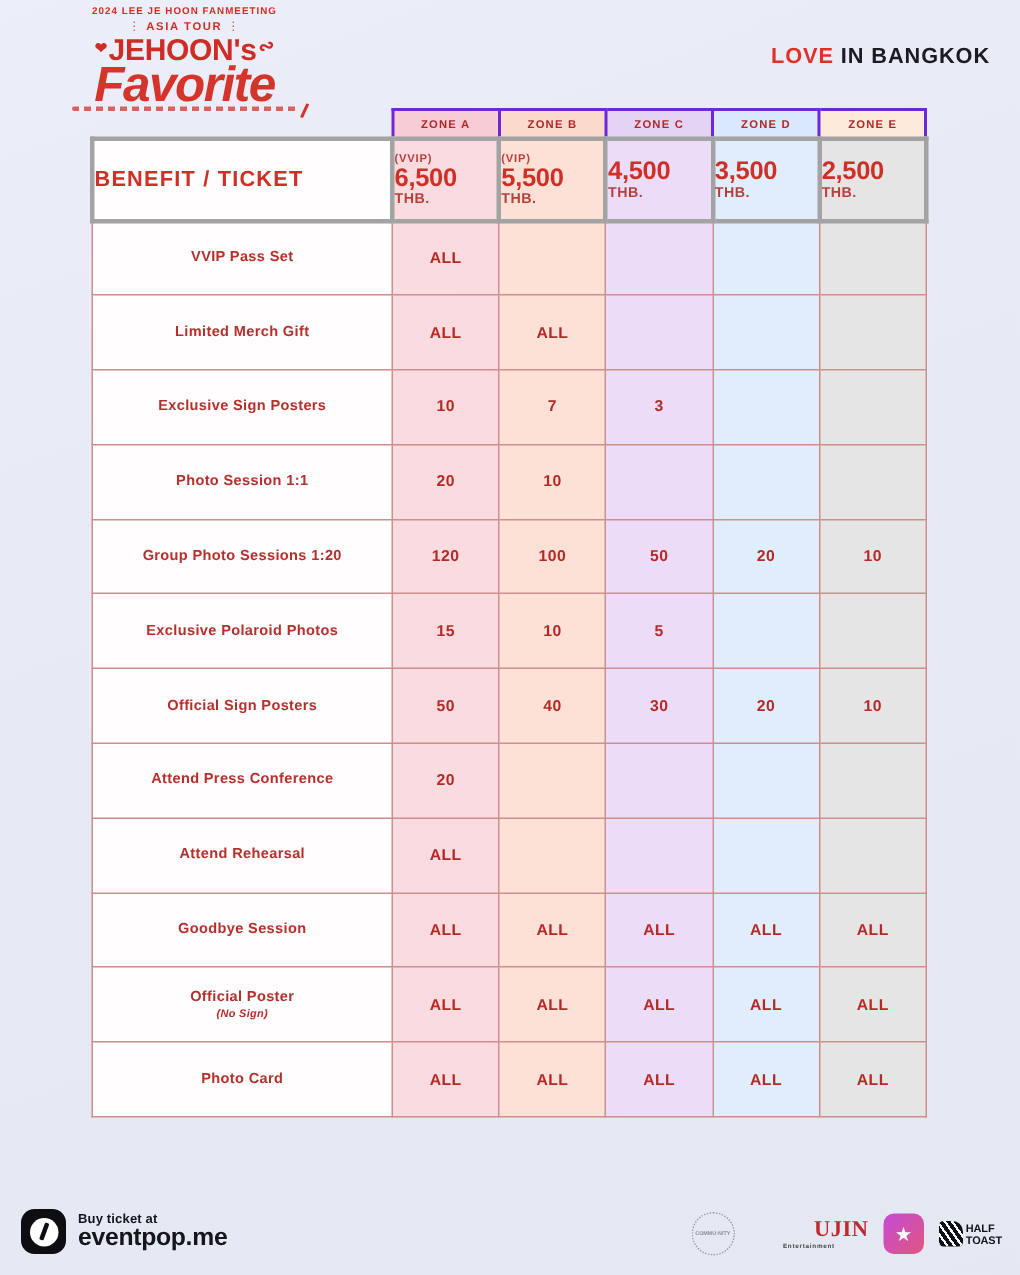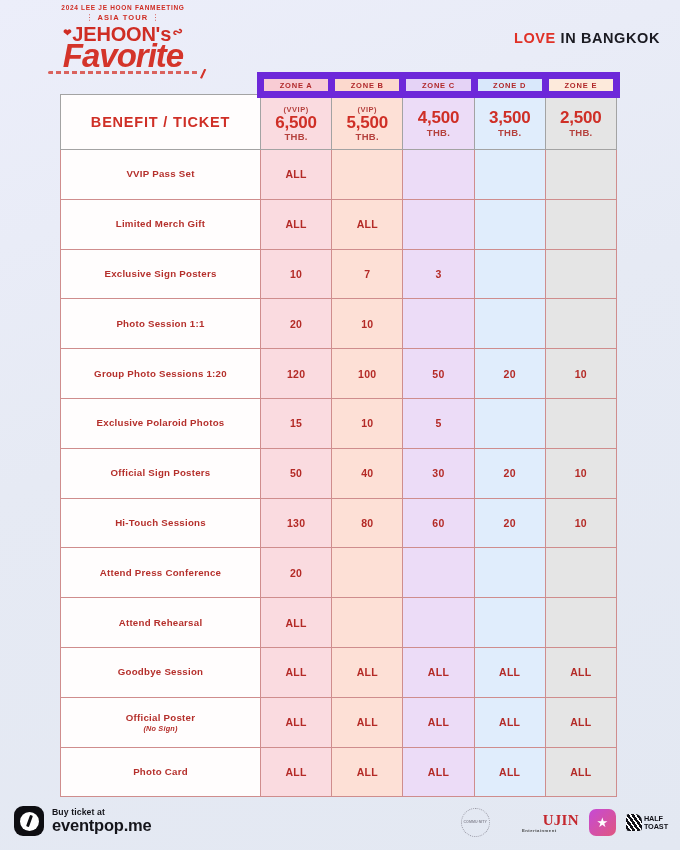--- a/index.html
+++ b/index.html
@@ -75,28 +75,28 @@
   }
   table.benefits { border-collapse: collapse; width: 100%; table-layout: fixed; }
   table.benefits col.label { width: 200px; }
   table.benefits col.zone  { width: 71.2px; }
 
   .zone-head td {
     height: 19px;
     text-align: center; vertical-align: middle;
     font-size: 7.5px; font-weight: bold; letter-spacing: .8px;
     color: #b0282a;
-    border: 7px solid #6d28d9;
+    border: 2px solid #6d28d9;
   }
   .zone-head td.blank { border: none; background: transparent; }
 
   .price-row td {
     height: 55px;
-    text-align: center; vertical-align: middle;
-    border: 1px solid #a3a3a3;
+    vertical-align: middle;
+    border: 3px solid #a3a3a3;
   }
   .price-row td.label-cell {
     background: #fffdfd;
     font-size: 14.5px; font-weight: bold; letter-spacing: .8px;
     color: #cf2f26;
   }
   .price-sub { font-size: 7.5px; font-weight: bold; color: #b5413d; letter-spacing: .5px; }
   .price-big { font-size: 17px; font-weight: bold; color: #cf2f26; letter-spacing: -.2px; line-height: 1.05; }
   .price-cur { font-size: 9.5px; font-weight: bold; color: #b5413d; letter-spacing: .3px; }
 
@@ -328,28 +328,20 @@
         </tr>
         <tr>
           <td class="label-cell"><span>Official Sign Posters</span></td>
           <td class="val zA">50</td>
           <td class="val zB">40</td>
           <td class="val zC">30</td>
           <td class="val zD">20</td>
           <td class="val zE">10</td>
         </tr>
         <tr>
-          <td class="label-cell"><span>Hi-Touch Sessions</span></td>
-          <td class="val zA">130</td>
-          <td class="val zB">80</td>
-          <td class="val zC">60</td>
-          <td class="val zD">20</td>
-          <td class="val zE">10</td>
-        </tr>
-        <tr>
           <td class="label-cell"><span>Attend Press Conference</span></td>
           <td class="val zA">20</td>
           <td class="val zB"></td>
           <td class="val zC"></td>
           <td class="val zD"></td>
           <td class="val zE"></td>
         </tr>
         <tr>
           <td class="label-cell"><span>Attend Rehearsal</span></td>
           <td class="val zA">ALL</td>

